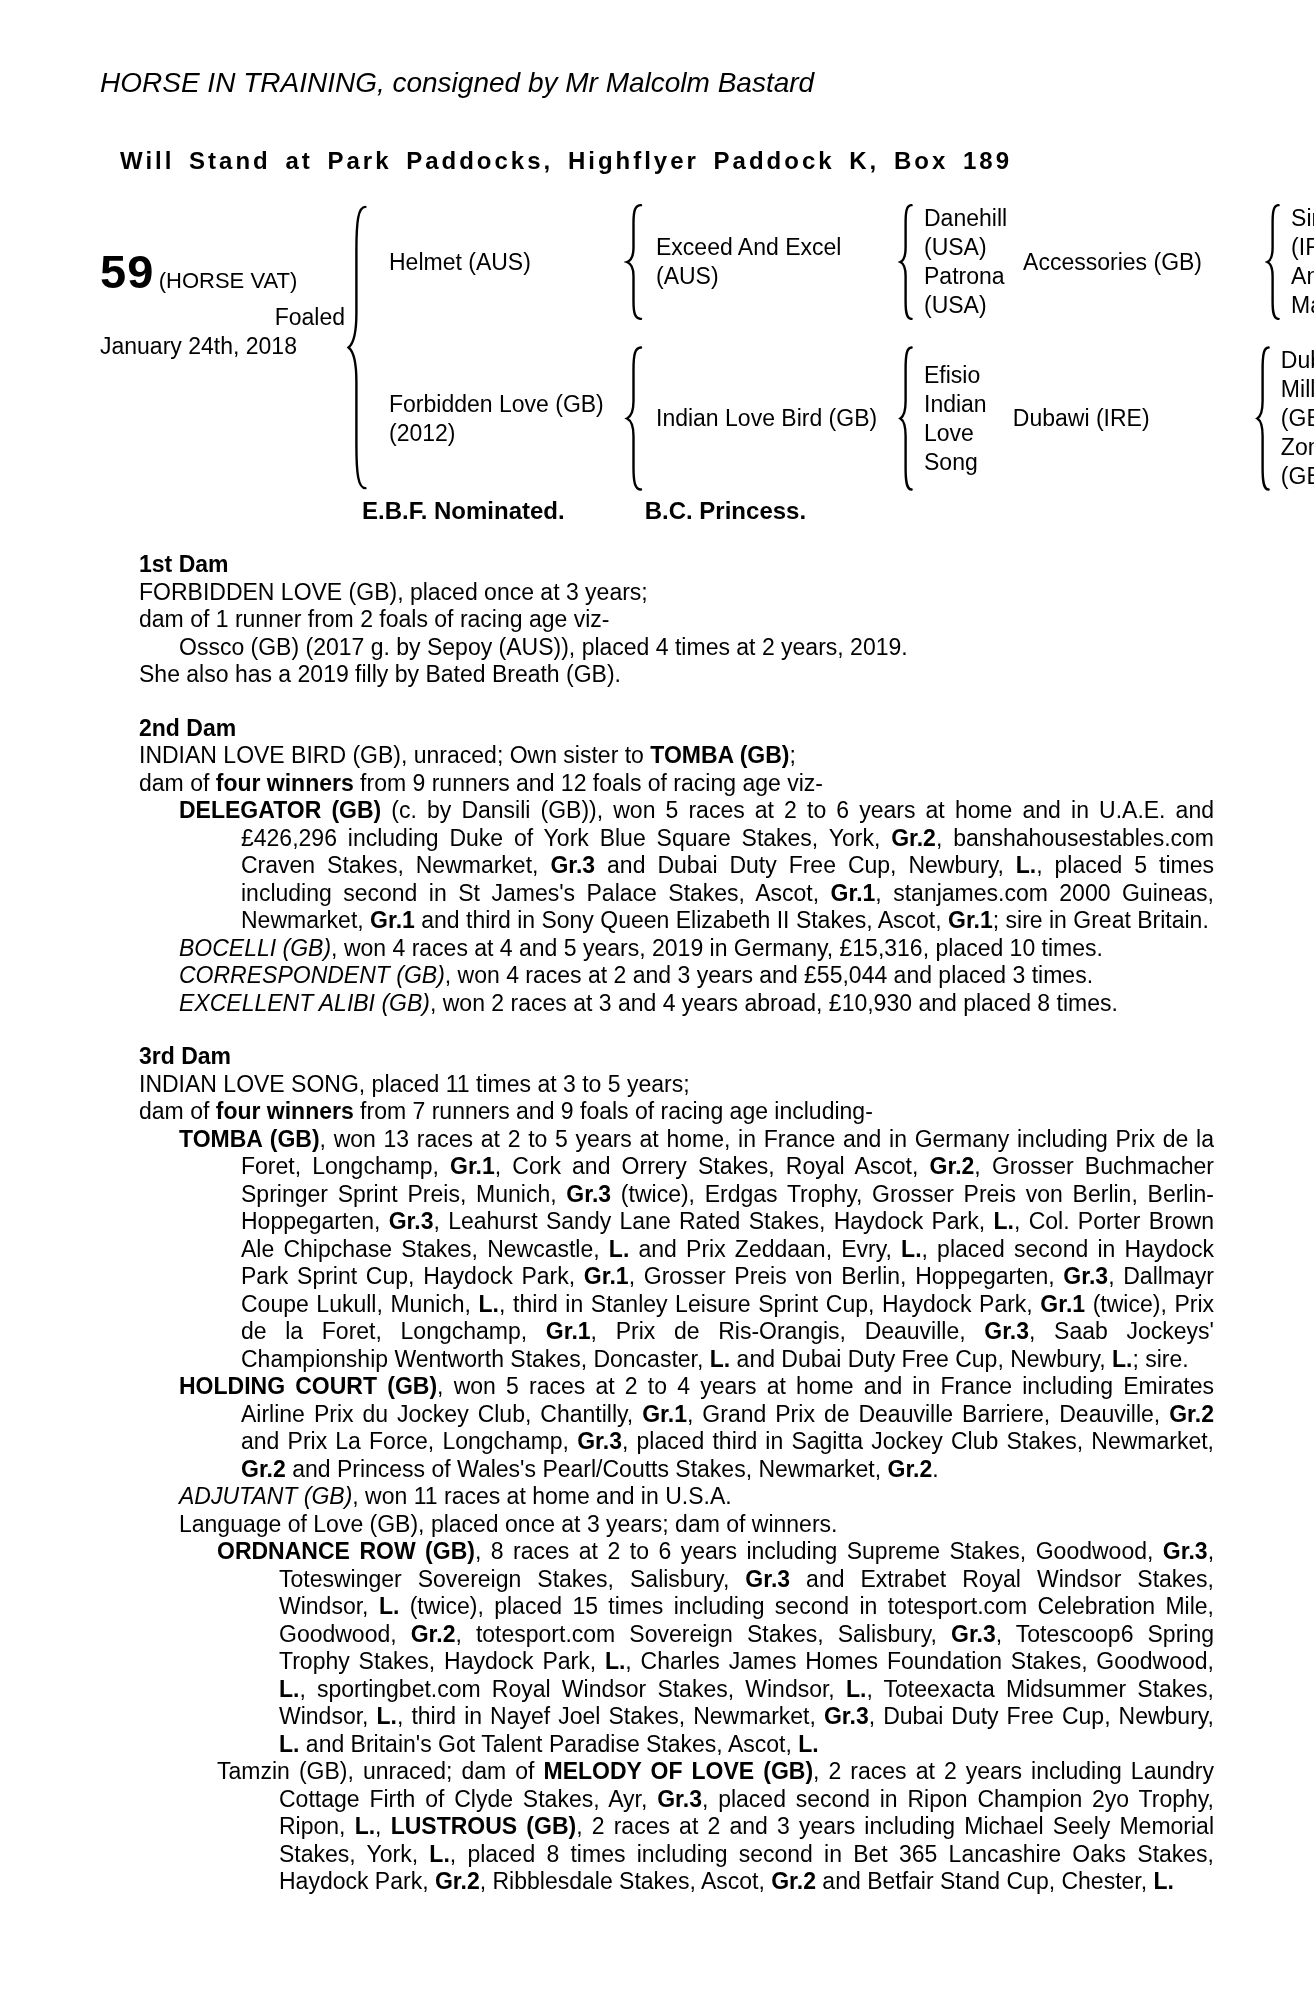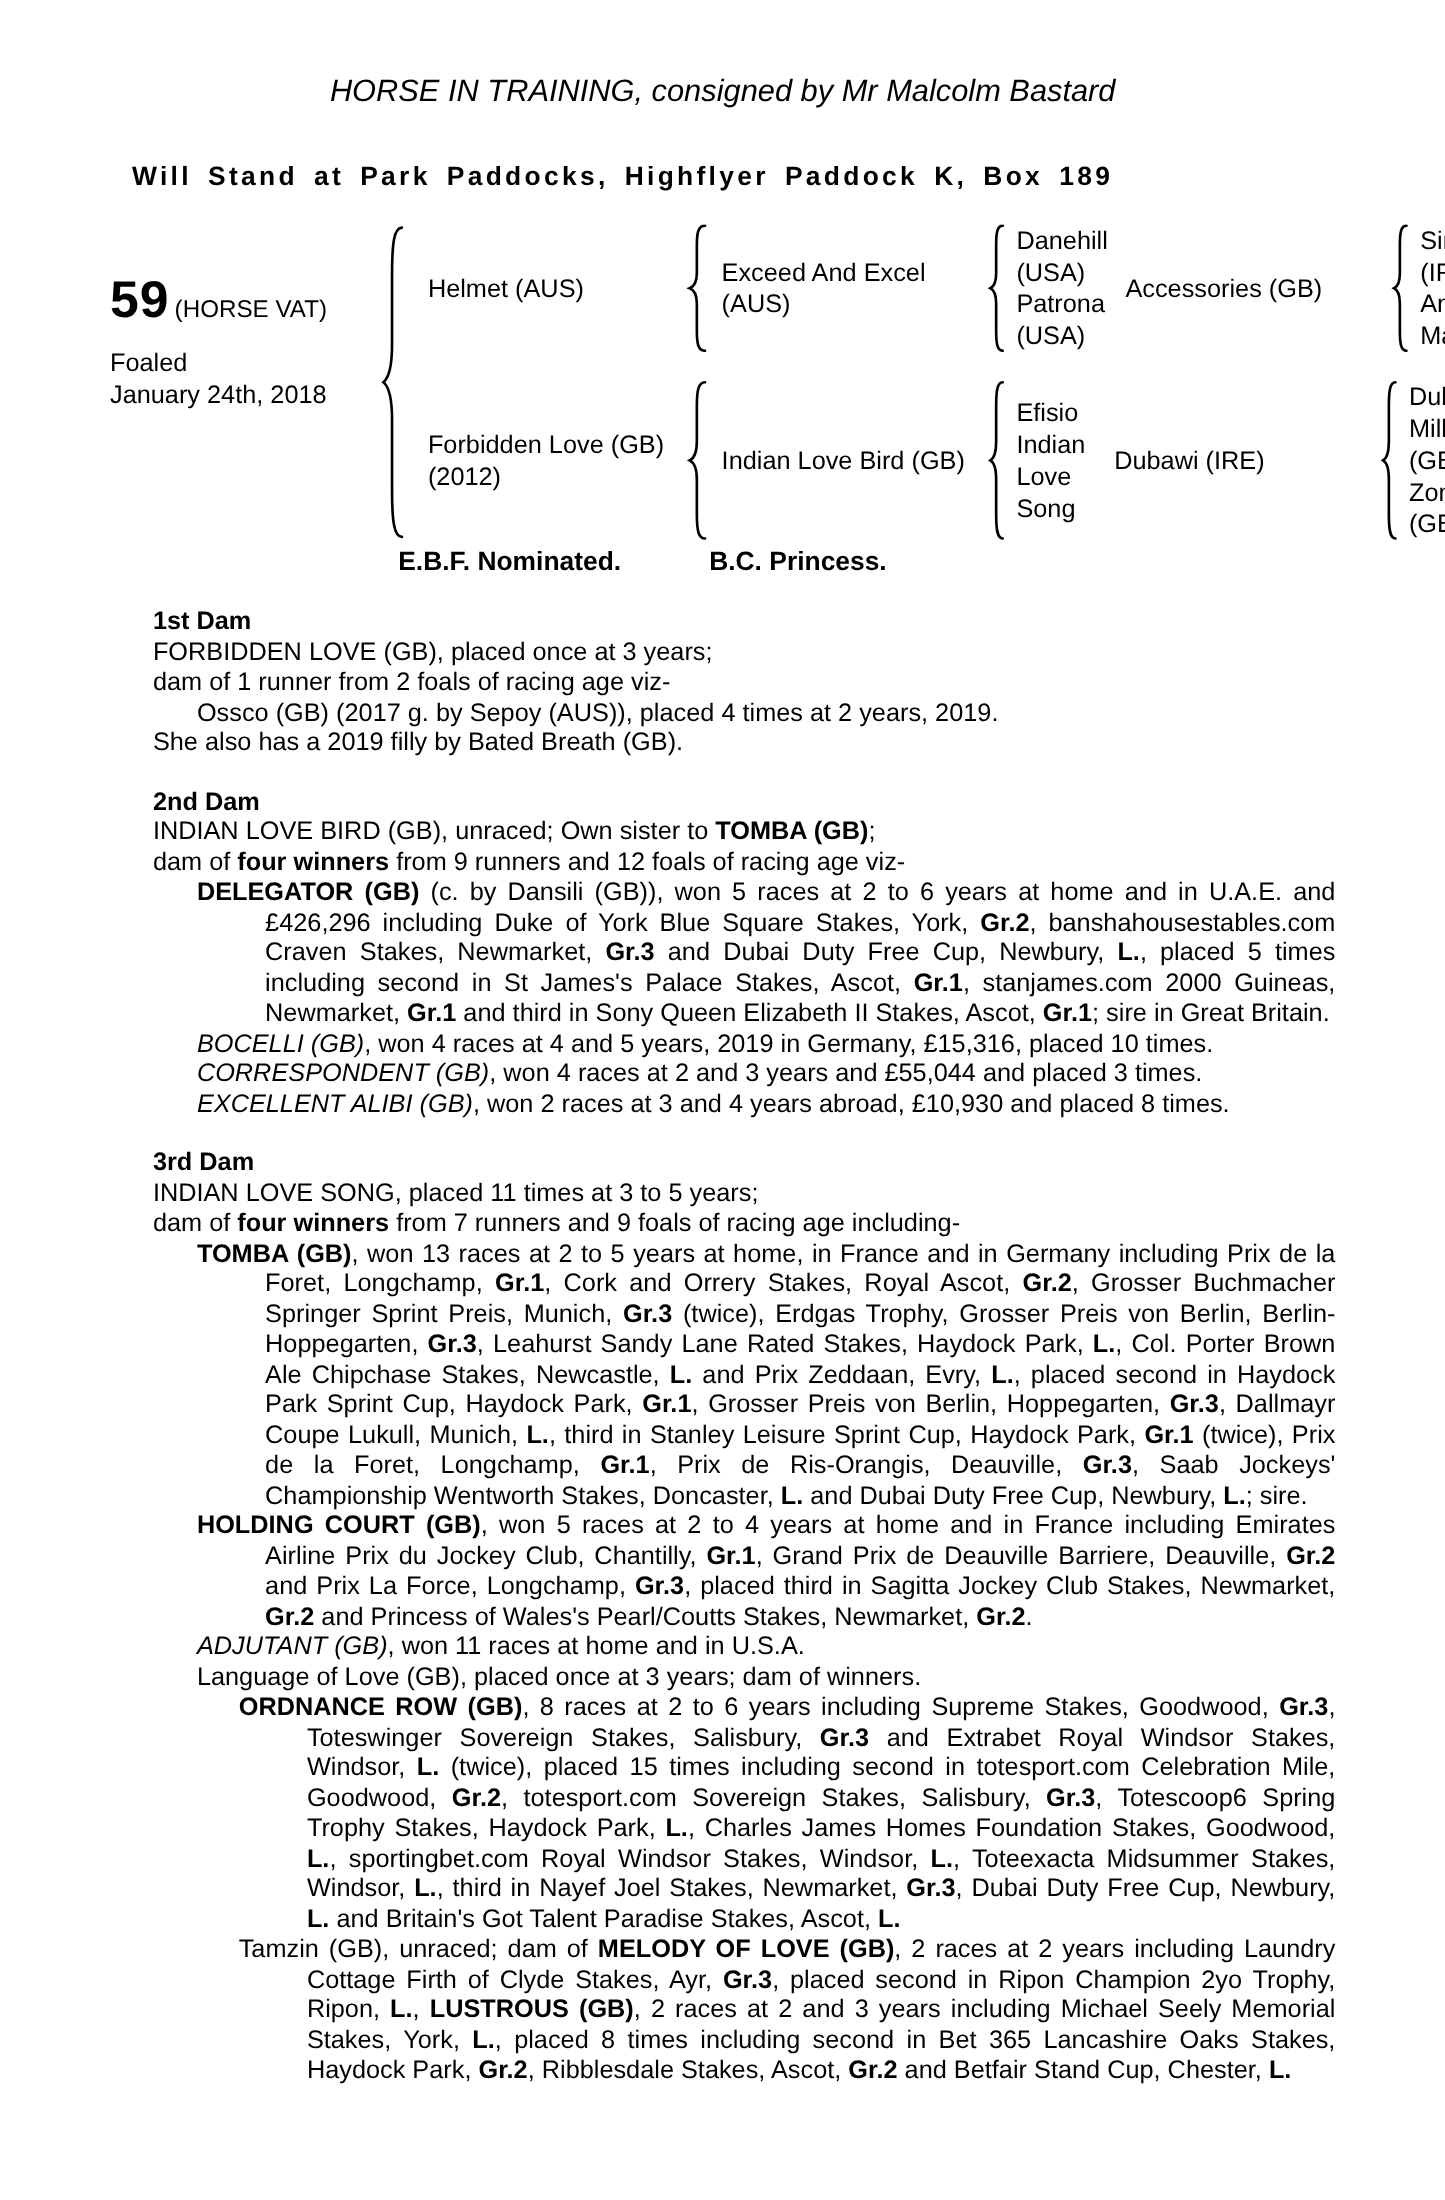--- a/index.html
+++ b/index.html
@@ -1,31 +1,31 @@
 <!DOCTYPE html>
 <html><head>
 <meta charset="utf-8">
 <style>
   html,body{margin:0;padding:0;background:#e8e8e8;}
   .page{
     width:1314px;min-height:2000px;margin:0 auto;background:#ffffff;color:#000;
     font-family:"Liberation Sans","DejaVu Sans",sans-serif;
     box-sizing:border-box;padding:66px 100px 40px 100px;position:relative;
   }
-  .consignor{font-style:italic;font-size:28px;line-height:34px;text-align:center;}
+  .consignor{font-style:italic;font-size:28px;line-height:34px;}
   .stand{font-weight:bold;font-size:24px;line-height:30px;letter-spacing:3px;word-spacing:5px;margin-top:46px;white-space:nowrap;margin-left:20px;}
   
   .ped{display:flex;margin-top:28px;}
   .lot-info{width:245px;flex:none;padding-top:40px;}
   .lot-line{white-space:nowrap;}
   .lot-num{font-size:47px;font-weight:bold;letter-spacing:1px;}
   .vat{font-size:22px;}
   .horse-desc{font-size:27px;font-weight:bold;line-height:31px;margin-top:8px;width:250px;}
   .foaled{font-size:23px;line-height:29px;}
-  .foaled.first{margin-top:16px;}
+  .foaled.first{margin-top:4px;text-align:right;}
   .tree{display:flex;align-items:center;flex:1;}
   .halves{display:flex;flex-direction:column;gap:26px;flex:1;}
   .family{display:flex;align-items:center;}
   .parent-name{width:235px;flex:none;font-size:23px;line-height:29px;}
   .gp-stack{display:flex;flex-direction:row;gap:16px;flex:1;}
   .gp-row{display:flex;align-items:center;}
   .gp-name{width:240px;flex:none;font-size:23px;line-height:29px;}
   .ggp-stack{display:flex;flex-direction:column;justify-content:center;flex:1;}
   .ggp{font-size:23px;line-height:29px;}
   .bracewrap{align-self:stretch;flex:none;display:flex;}

